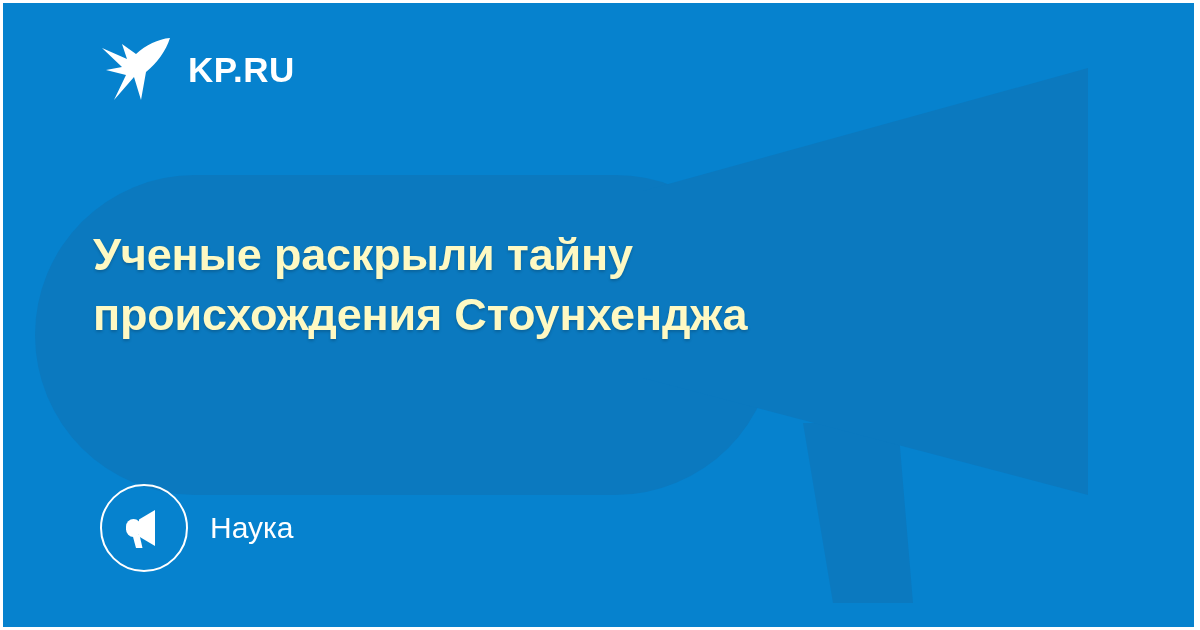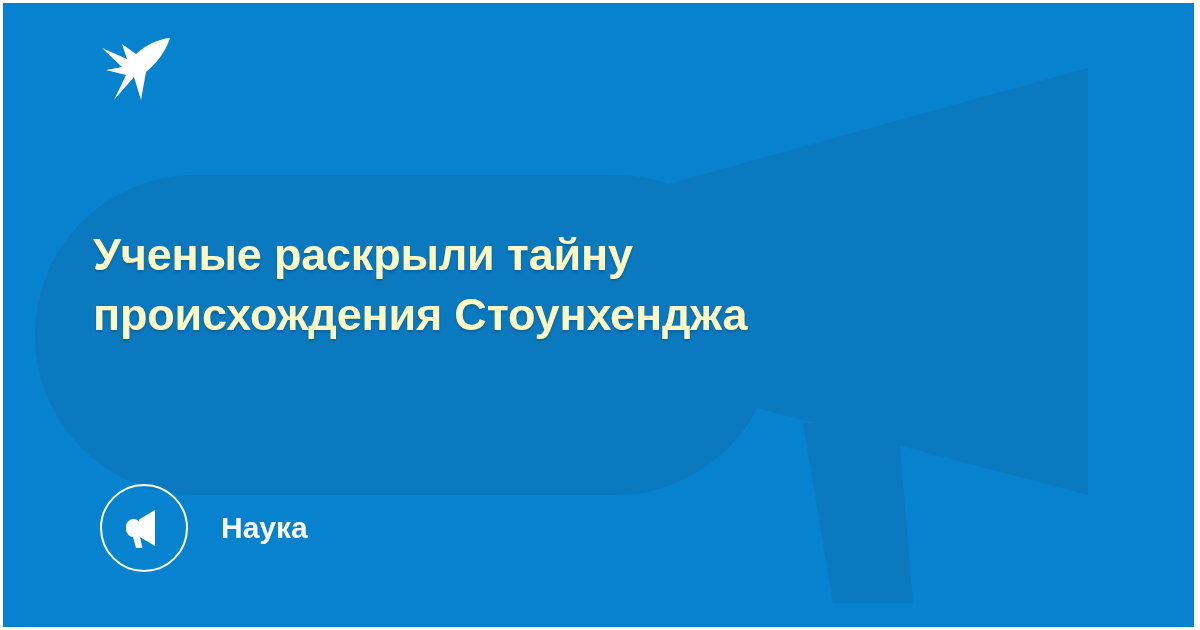--- a/index.html
+++ b/index.html
@@ -91,24 +91,24 @@
     align-items: center;
     justify-content: center;
     flex: 0 0 auto;
   }
   .rubric-icon {
     width: 46px;
     height: 46px;
     display: block;
   }
   .rubric-label {
-    margin-left: 33px;
+    margin-left: 22px;
     color: #ffffff;
     font-size: 30px;
-    font-weight: bold;
+    font-weight: normal;
     line-height: 1;
     white-space: nowrap;
   }
 </style>
 </head>
 <body>
 
 <div class="card">
 
   <svg class="watermark" viewBox="0 0 1191 624" aria-hidden="true">
@@ -117,20 +117,21 @@
 
     <rect x="32" y="172" width="740" height="320" rx="160" ry="160" fill="#0b79bf"></rect>
 
     <path d="M 1085 65 L 1085 492 L 640 375 L 640 188 Z" fill="#0b79bf"></path>
   </svg>
 
   <div class="header">
     <svg class="bird-logo" viewBox="0 0 72 66" aria-hidden="true">
       <path d="M70 2 C58 3 46 9 36 18 L22 8 L27 23 L2 12 L22 31 L6 34 L26 39 L14 64 L34 41 L41 64 L46 36 C57 27 66 15 70 2 Z" fill="#ffffff"></path>
     </svg>
+    <div class="brand-text">KP.RU</div>
   </div>
 
   <div class="headline">Ученые раскрыли тайну происхождения Стоунхенджа</div>
 
   <div class="rubric">
     <span class="rubric-circle">
       <svg class="rubric-icon" viewBox="0 0 46 46" aria-hidden="true">
         <path d="M34 5 L34 41 L18 31.5 L18 14.5 Z" fill="#ffffff"></path>
         <rect x="5" y="14" width="15" height="18" rx="7.5" ry="7.5" fill="#ffffff"></rect>
         <path d="M11.5 30 L18.5 30 L21.5 43 L15 43 Z" fill="#ffffff"></path>

